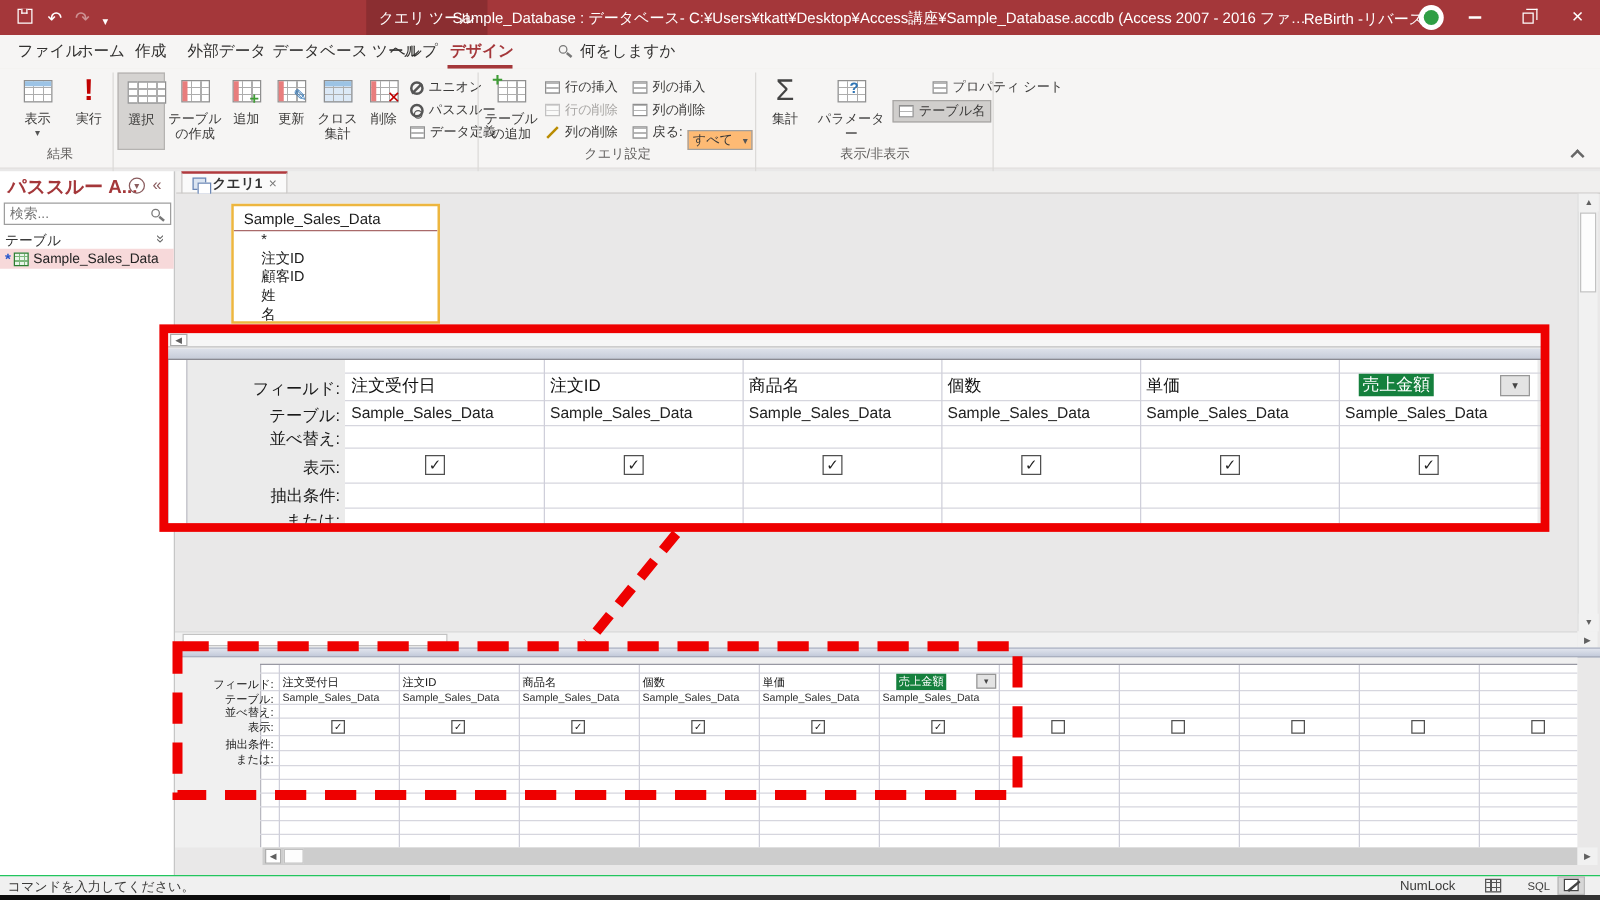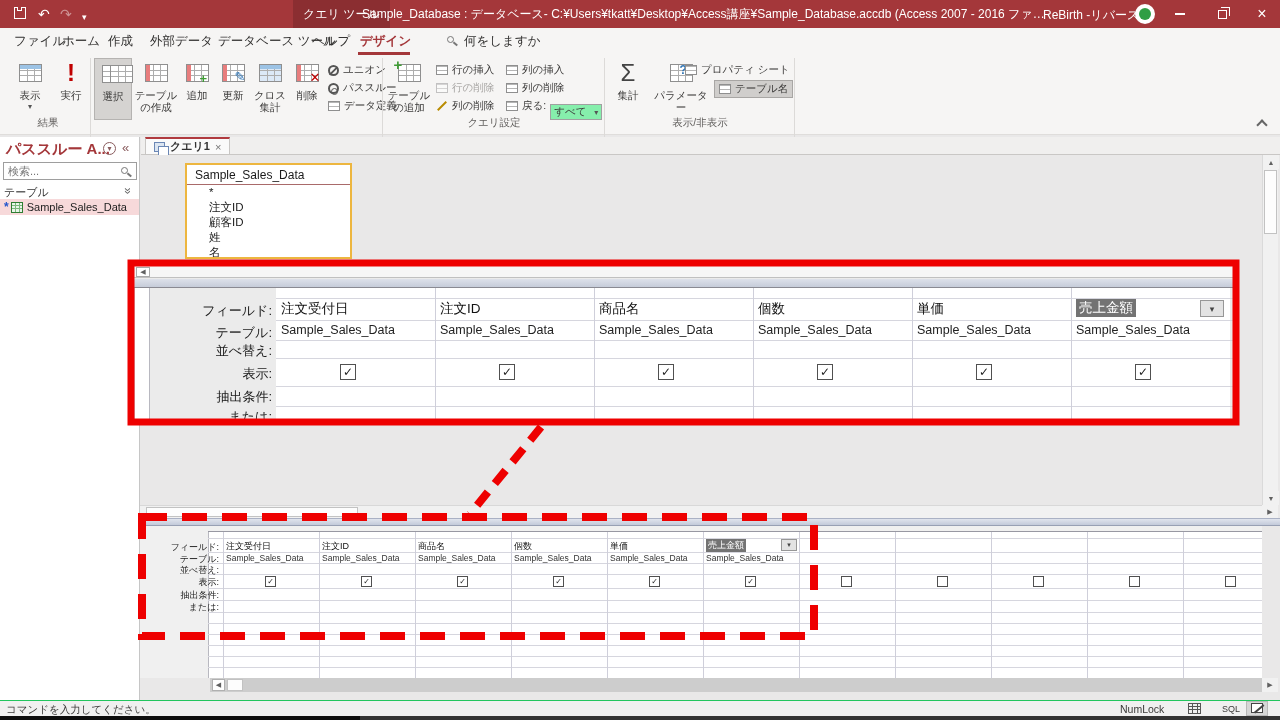--- a/index.html
+++ b/index.html
@@ -55,21 +55,21 @@
   #mag{position:absolute;left:134px;top:266px;width:1099px;height:153px;background:#ebebeb;overflow:hidden;}
   .mlab{position:absolute;width:138px;text-align:right;font-size:13px;color:#1a1a1a;}
   .mfield{position:absolute;font-size:13.5px;color:#111;white-space:nowrap;}
   .mtable{position:absolute;font-size:12.5px;color:#222;white-space:nowrap;}
   .gridline-v{position:absolute;width:1px;background:#cfcfda;}
   .gridline-h{position:absolute;height:1px;background:#d6d6de;}
   .cb{position:absolute;background:#fff;border:1px solid #505050;display:flex;align-items:center;justify-content:center;}
   .cb span{font-size:12px;line-height:1;color:#222;}
   .cbs span{font-size:8px;}
   .ddbtn{position:absolute;border:1px solid #979797;background:#e3e3e3;display:flex;align-items:center;justify-content:center;color:#444;}
-  .hifield{background:#737373;color:#fff !important;padding:0 3px;}
+  .hifield{background:#15803d;color:#fff !important;padding:0 3px;margin-left:11px;}
   
   #sg{position:absolute;left:140px;top:526px;width:1122px;height:152px;background:#f0f0f0;overflow:hidden;}
   .slab{position:absolute;width:79px;text-align:right;font-size:9px;color:#1a1a1a;}
   .sfield{position:absolute;font-size:9px;color:#111;white-space:nowrap;}
   .stable{position:absolute;font-size:8.5px;color:#333;white-space:nowrap;}
   
   #statusbar{position:absolute;left:0;top:700px;width:1280px;height:16px;background:#f0f0f0;border-top:1px solid #22c55e;font-size:10.5px;color:#3b3a39;}
   .sgrid-ico{width:13px;height:11px;border:1px solid #555;background-image:repeating-linear-gradient(0deg,transparent 0 2.6px,#555 2.6px 3.6px),repeating-linear-gradient(90deg,transparent 0 3.3px,#555 3.3px 4.3px);}
   #overlay{position:absolute;left:0;top:0;width:1280px;height:720px;pointer-events:none;}
 </style>
@@ -207,39 +207,39 @@
         <span class="ticon-s"></span>
         <span>列の挿入</span>
       </div>
     <div class="smbtn" style="left:506px;top:25px;">
         <span class="ticon-s"></span>
         <span>列の削除</span>
       </div>
     <div class="smbtn" style="left:506px;top:43px;">
       <span class="ticon-s"></span>
       <span>戻る:</span>
-      <span style="display:inline-flex;align-items:center;justify-content:space-between;width:52px;height:16px;border:1px solid #a0a0a0;background:#86efac;padding:0 3px;margin-top:12px;">
+      <span style="display:inline-flex;align-items:center;justify-content:space-between;width:52px;height:16px;border:1px solid #a0a0a0;background:#fdba74;padding:0 3px;margin-top:12px;">
           <span>すべて</span>
           <span style="font-size:8px;color:#555;">▾</span>
         </span>
     </div>
     <div class="rdiv" style="left:604px;"></div>
 
     <div class="bigbtn" style="left:608px;width:40px;">
       <span class="ic" style="font-size:24px;color:#444;">Σ</span>
       <span>集計</span>
     </div>
     <div class="bigbtn" style="left:652px;width:58px;">
       <span class="ic" style="position:relative;">
           <span class="ticon"></span>
           <span class="acc" style="left:10px;top:4px;color:#2e74b5;font-size:12px;">?</span>
         </span>
       <span>パラメーター</span>
     </div>
-    <div class="smbtn" style="left:685px;top:7px;">
+    <div class="smbtn" style="left:746px;top:7px;">
         <span class="ticon-s"></span>
         <span>プロパティ シート</span>
       </div>
     <div class="smbtn" style="left:714px;top:25px;background:#d0cecc;border:1px solid #a8a6a4;padding:0 4px;height:18px;">
         <span class="ticon-s"></span>
         <span>テーブル名</span>
       </div>
     <div class="rdiv" style="left:794px;"></div>
 
     <div class="glabel" style="left:8px;width:80px;">結果</div>

